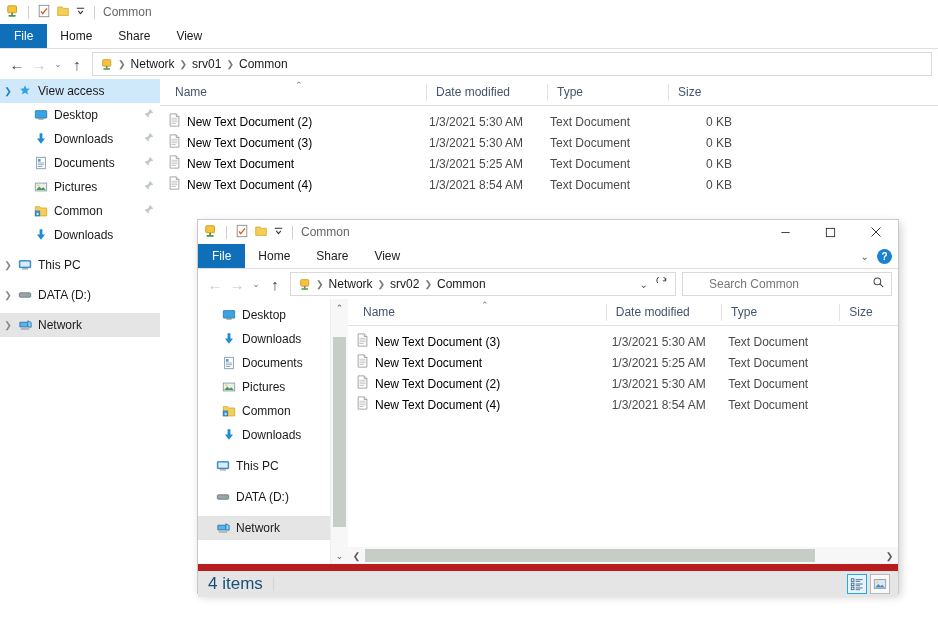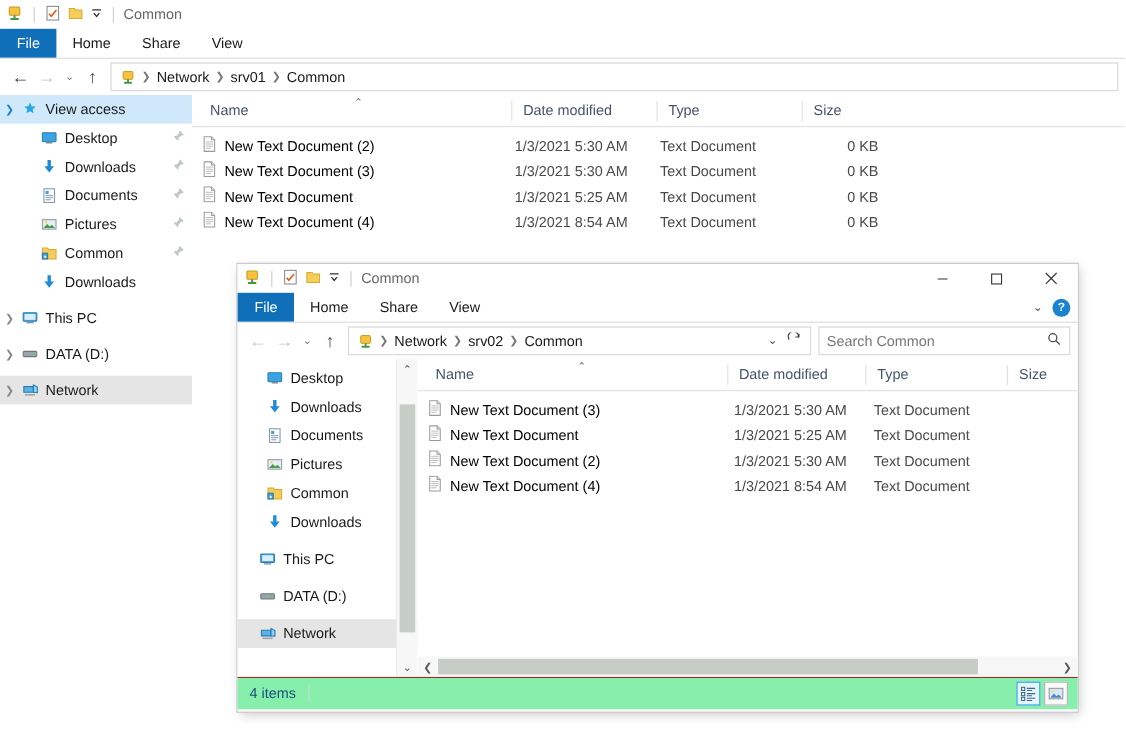--- a/index.html
+++ b/index.html
@@ -36,21 +36,21 @@
   .addrbar{height:30px;display:flex;align-items:center;background:#fff;padding:0 6px;}
   .navbtn{width:22px;height:22px;display:flex;align-items:center;justify-content:center;color:#444;font-size:15px;}
   .navbtn.dim{color:#c8c8c8;font-size:15px;}
   .navbtn.small{width:16px;font-size:9px;color:#777;}
   .crumbs{flex:1;height:22px;border:1px solid #d9d9d9;background:#fff;display:flex;align-items:center;padding:0 5px;gap:0;min-width:0;}
   .crumb{font-size:12px;color:#1a1a1a;padding:0 4px;white-space:nowrap;}
   .crumbsep{color:#777;font-size:9px;padding:0 1px;}
   .crumbtools{display:flex;align-items:center;gap:8px;margin-left:auto;padding-right:2px;}
   .searchbox{width:196px;height:22px;border:1px solid #d9d9d9;background:#fff;display:flex;align-items:center;
              padding:0 6px;margin-left:6px;}
-  .searchbox span{color:#777;font-size:12px;}
+  .searchbox span{color:#777;font-size:12px;margin-left:20px;}
   .searchbox .mag{margin-left:auto;color:#444;}
 
   
   .content{display:flex;}
   .nav{background:#fff;overflow:hidden;position:relative;}
   .navitem{display:flex;align-items:center;height:24px;font-size:12px;color:#1a1a1a;padding-right:6px;white-space:nowrap;}
   .navitem.sel{background:#e5e5e5;}
   .navitem.qa{background:#cfe8fa;}
   .exp{width:16px;display:flex;align-items:center;justify-content:center;color:#888;font-size:9px;}
   .exp.open{color:#1982d1;}
@@ -71,22 +71,22 @@
 
   
   .vsb{position:absolute;width:17px;background:#f7f7f7;border-left:1px solid #ededed;}
   .vsb .arr{height:17px;display:flex;align-items:center;justify-content:center;color:#5a5a5a;font-size:9px;}
   .vsb .thumb{position:absolute;left:2px;width:13px;background:#c6cdc6;}
   .hsb{position:absolute;height:17px;background:#f7f7f7;display:flex;align-items:center;}
   .hsb .arr{width:17px;display:flex;align-items:center;justify-content:center;color:#5a5a5a;font-size:9px;}
   .hsb .thumb{height:13px;background:#c6cdc6;}
 
   
-  .status{display:flex;align-items:center;height:26px;font-size:12px;color:#1a4f7a;padding-left:10px;
-          border-top:1px solid #b91c1c;background:#86efac;}
+  .status{display:flex;align-items:center;height:26px;font-size:17px;color:#1a4f7a;padding-left:10px;
+          border-top:7px solid #b91c1c;background:#e5e5e5;}
   .status .divider{width:1px;height:14px;background:#d4d4d4;margin-left:10px;}
   .viewbtns{margin-left:auto;display:flex;align-items:center;gap:3px;padding-right:8px;}
   .vb{width:20px;height:20px;display:flex;align-items:center;justify-content:center;box-sizing:border-box;}
   .vb.active{border:1px solid #29a8e0;background:#e7f4fc;}
   .vb.plain{border:1px solid #b9b9b9;background:#fafafa;}
   .shadow{box-shadow:0 0 0 1px #c9c9c9, 2px 3px 9px rgba(0,0,0,.22);}
 </style>
 </head>
 <body>
 

